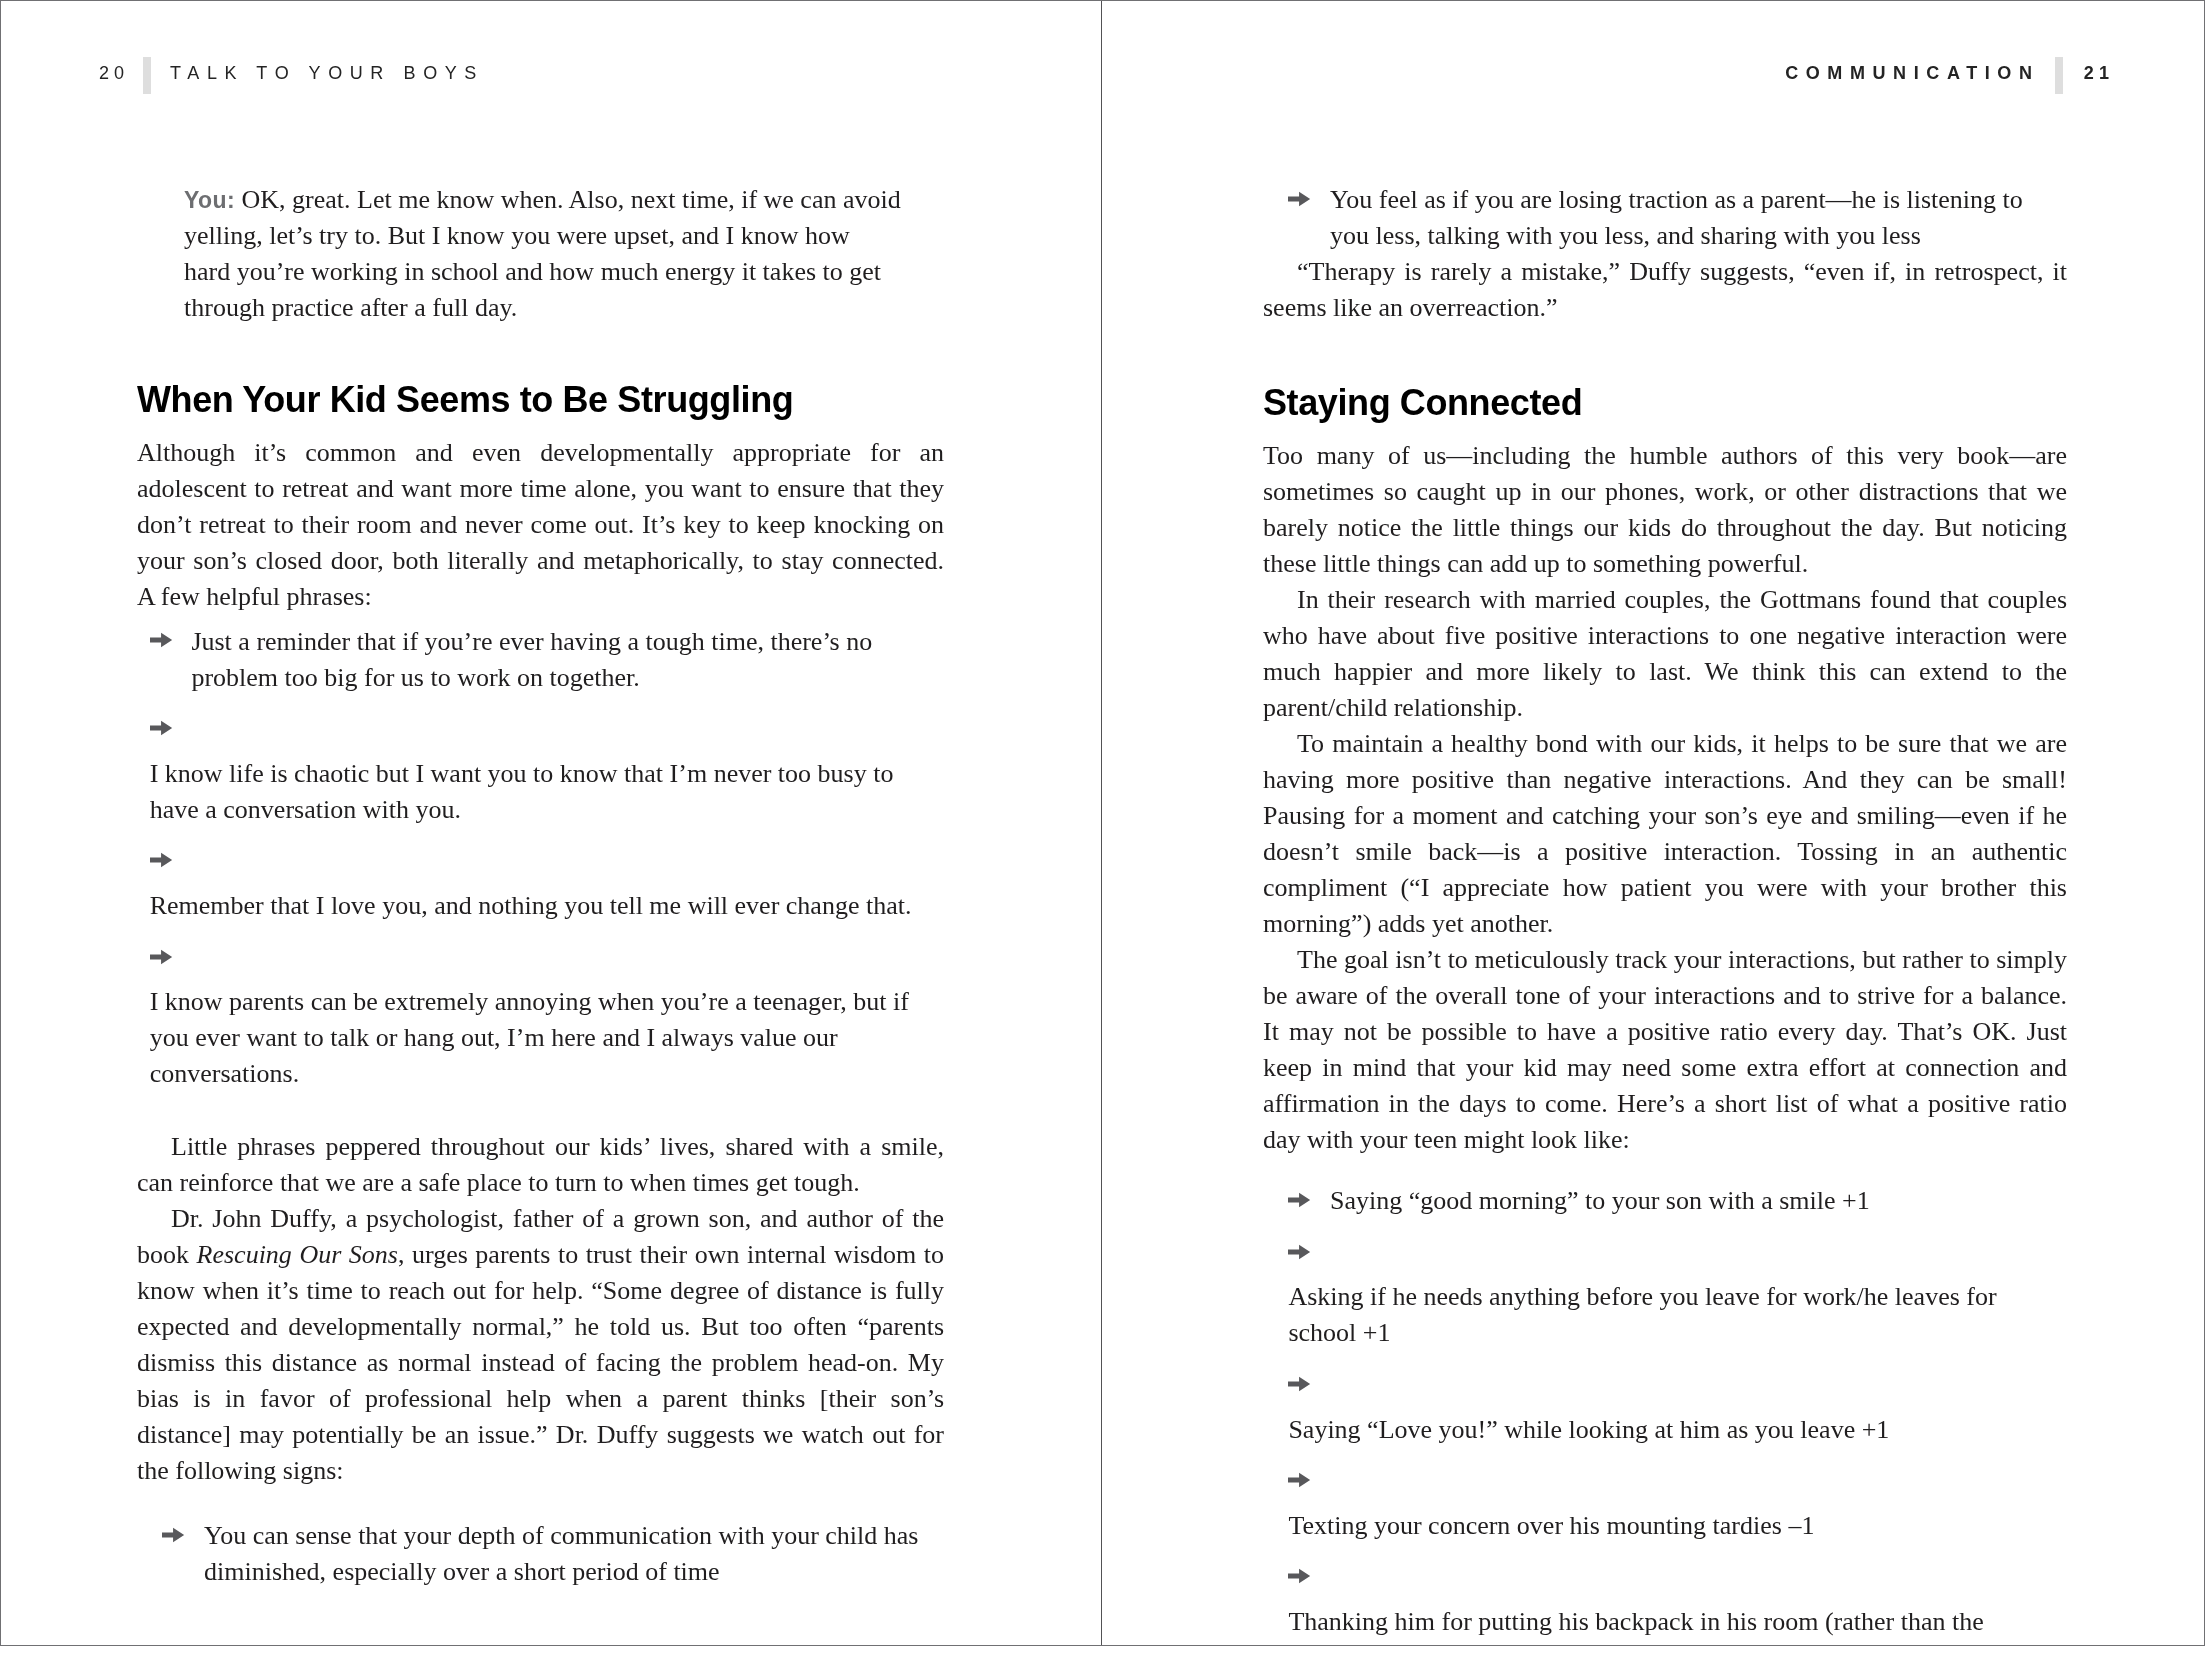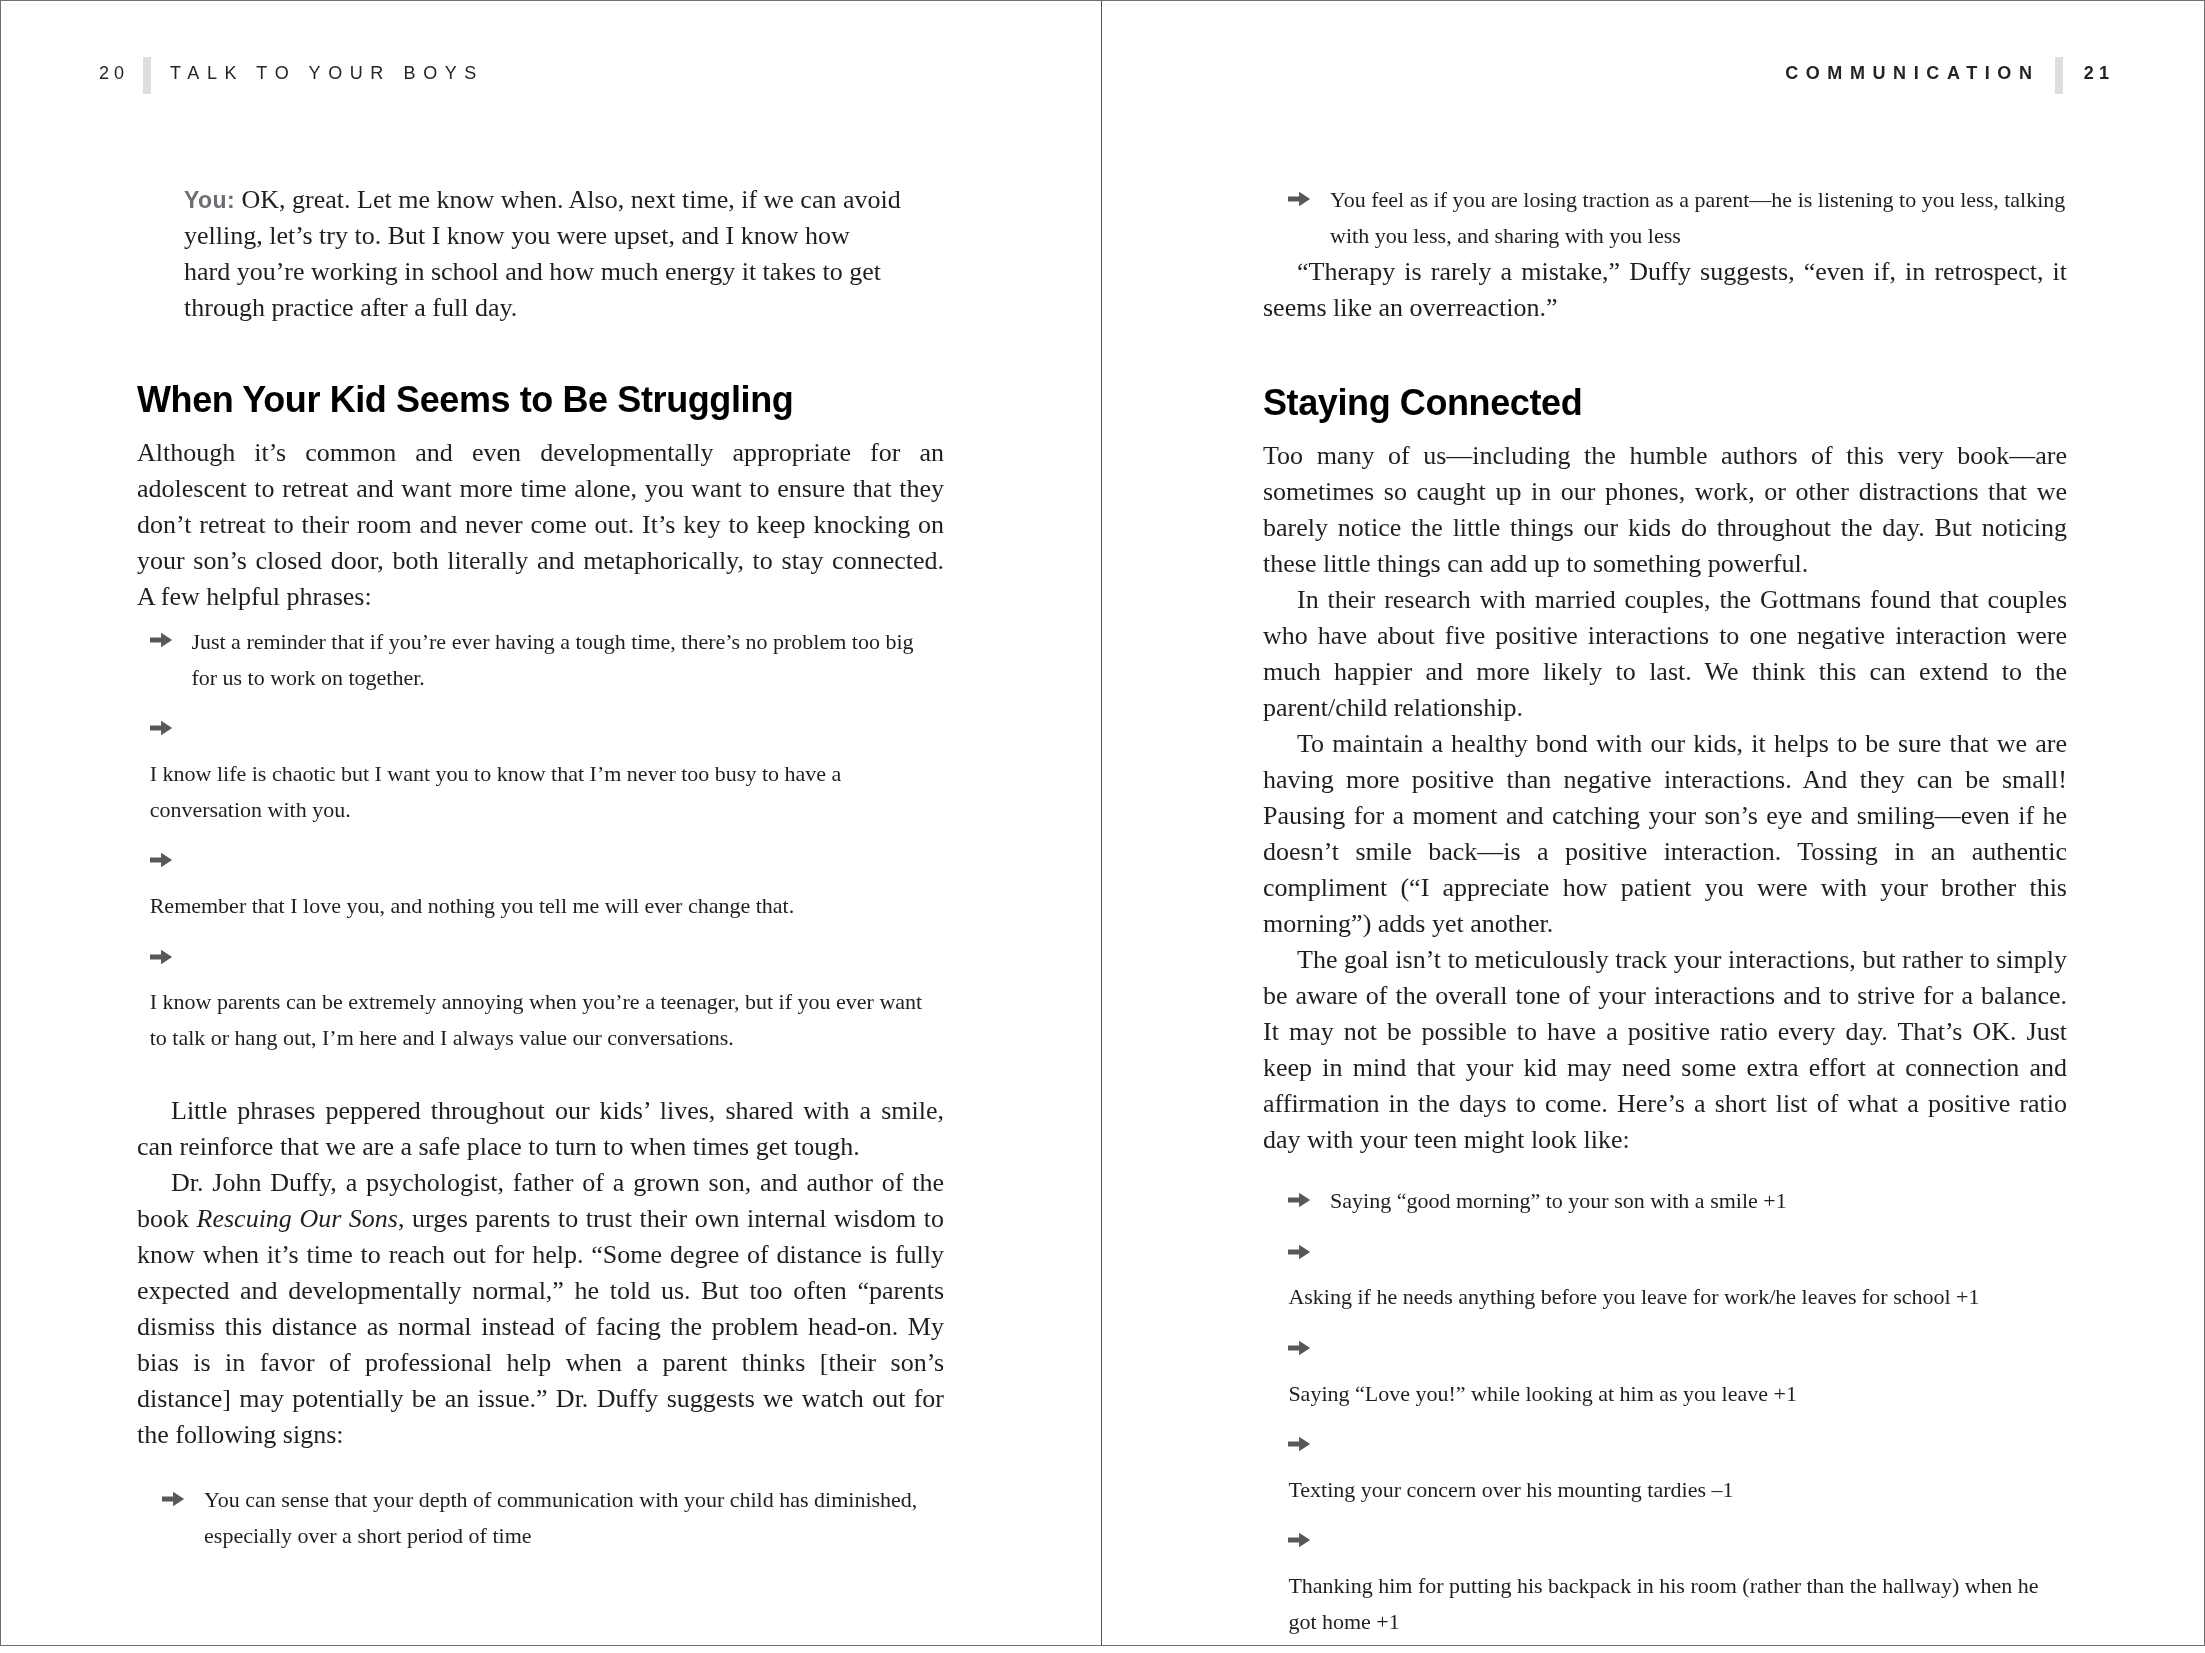--- a/index.html
+++ b/index.html
@@ -54,21 +54,21 @@
 
   h2.section-heading {
     font-family:"Liberation Sans", sans-serif;
     font-weight:bold; font-size:36px; line-height:42px;
     letter-spacing:-0.4px; color:#000000;
     margin:53px 0 13.6px 0;
   }
   .page-right h2.section-heading { margin-top:56px; }
 
   ul.arrow-list { list-style:none; margin:9px 0 37px 0; padding:0 0 0 12.7px; }
-  ul.arrow-list li { display:flex; gap:18.7px; font-size:22px; line-height:36px; }
+  ul.arrow-list li { display:flex; gap:18.7px; font-size:26px; line-height:36px; }
   ul.arrow-list li + li { margin-top:16px;flex-direction:column; }
   ul.arrow-list .arrow-icon { flex:0 0 auto; margin-top:7.6px; }
 
   ul.signs-list   { margin:29px 0 0 12.7px; }
   ul.first-list   { margin:0 0 0 12.7px; }
   ul.ratio-list   { margin:25.4px 0 0 12.7px; }
   .after-list     { margin-top:24px; }
   em { font-style:italic; }
 </style>
 </head>

